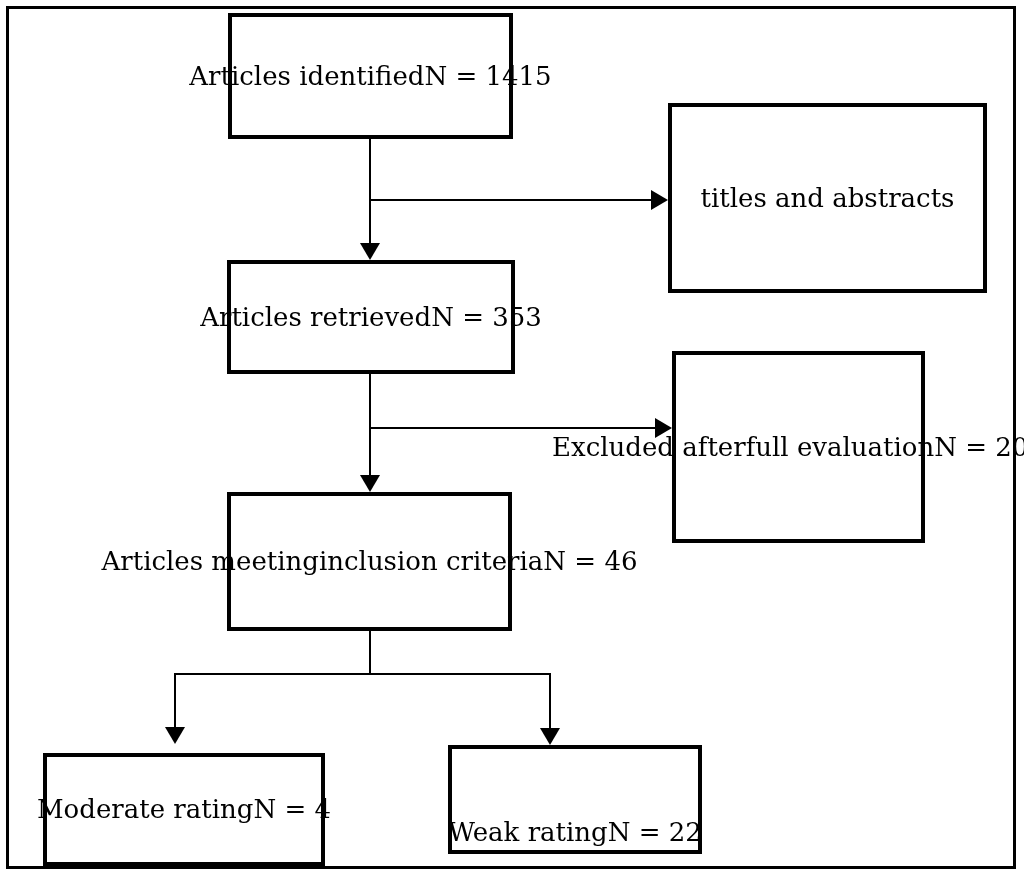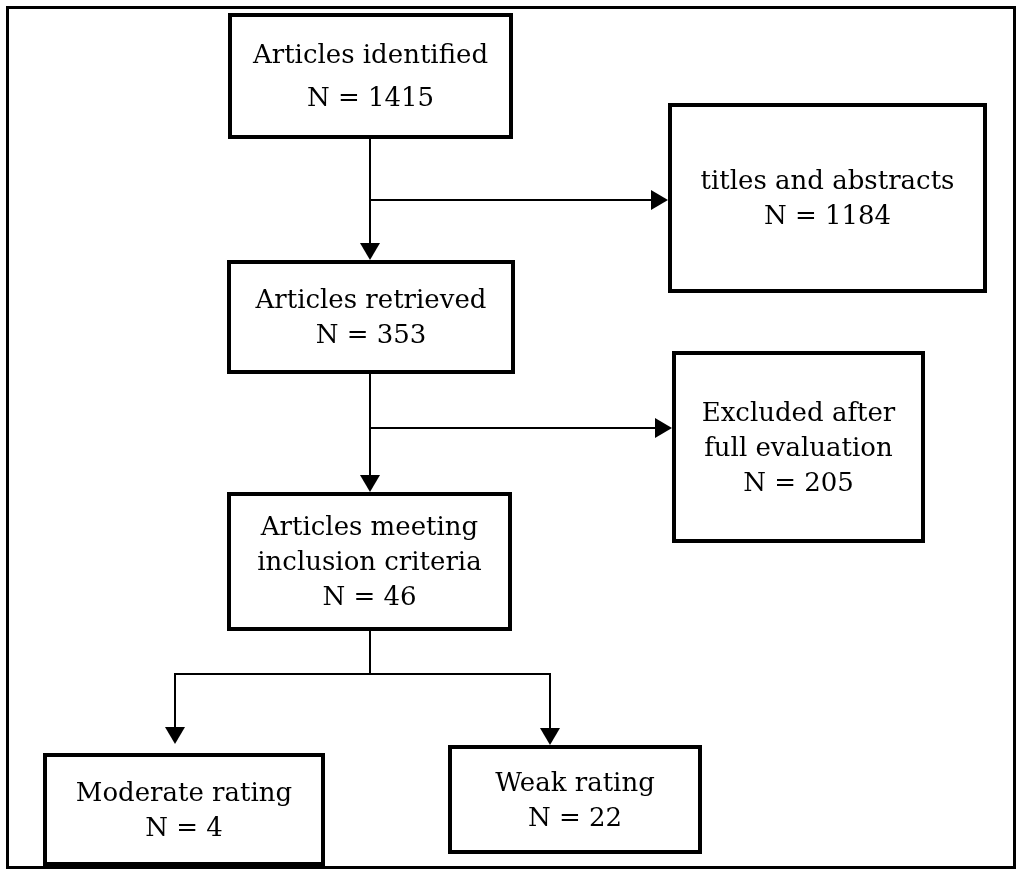--- a/index.html
+++ b/index.html
@@ -18,35 +18,34 @@
     left: 6px; top: 6px;
     width: 1010px; height: 863px;
     border: 3px solid #000000;
     background: transparent;
   }
   .box {
     position: absolute;
     border: 4px solid #000000;
     background: #ffffff;
     display: flex;
-    flex-direction: column;
     justify-content: center;
     align-items: center;
     text-align: center;
     font-size: 26px;
     line-height: 35px;
   }
   .box .bline { white-space: nowrap; }
   #b-identified { left: 228px; top: 13px;  width: 285px; height: 126px; line-height: 43px; }
   #b-excl-titles { left: 668px; top: 103px; width: 319px; height: 190px; }
   #b-retrieved { left: 227px; top: 260px; width: 288px; height: 114px; }
   #b-excl-full { left: 672px; top: 351px; width: 253px; height: 192px; }
   #b-inclusion { left: 227px; top: 492px; width: 285px; height: 139px; }
   #b-moderate { left: 43px;  top: 744px; width: 282px; height: 113px; margin-top: 9px; }
-  #b-weak { left: 448px; top: 745px; width: 254px; height: 109px; }
+  #b-weak { left: 448px; top: 745px; width: 254px; height: 109px; align-items: flex-end; }
 
   .vline, .hline { position: absolute; background: #000000; }
   .arrow-down {
     position: absolute; width: 0; height: 0;
     border-left: 10px solid transparent;
     border-right: 10px solid transparent;
     border-top: 17px solid #000000;
   }
   .arrow-right {
     position: absolute; width: 0; height: 0;
@@ -75,21 +74,20 @@
 <div class="canvas">
   <div class="frame"></div>
 
   <div class="box" id="b-identified">
     <div class="bline">Articles identified</div>
     <div class="bline">N = 1415</div>
   </div>
 
   <div class="box" id="b-excl-titles">
     <div class="bline">titles and abstracts</div>
-    <div class="bline">N = 1184</div>
   </div>
 
   <div class="box" id="b-retrieved">
     <div class="bline">Articles retrieved</div>
     <div class="bline">N = 353</div>
   </div>
 
   <div class="box" id="b-excl-full">
     <div class="bline">Excluded after</div>
     <div class="bline">full evaluation</div>

